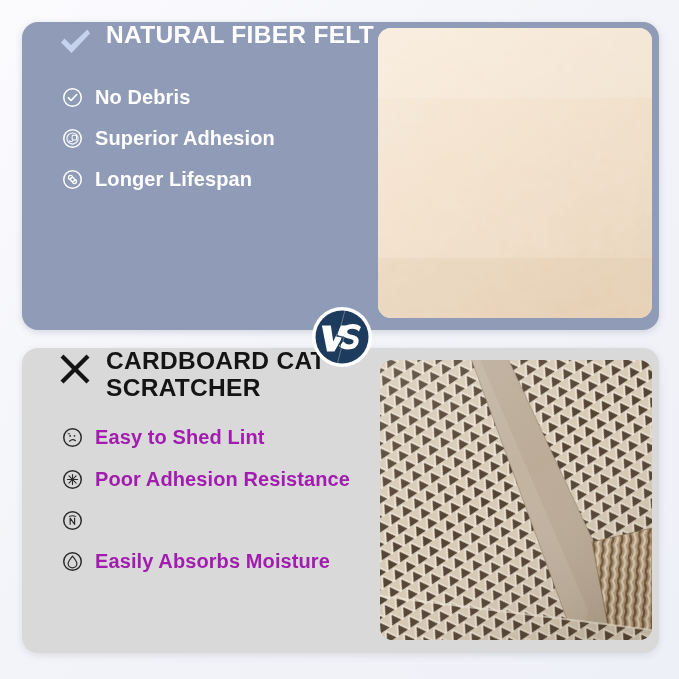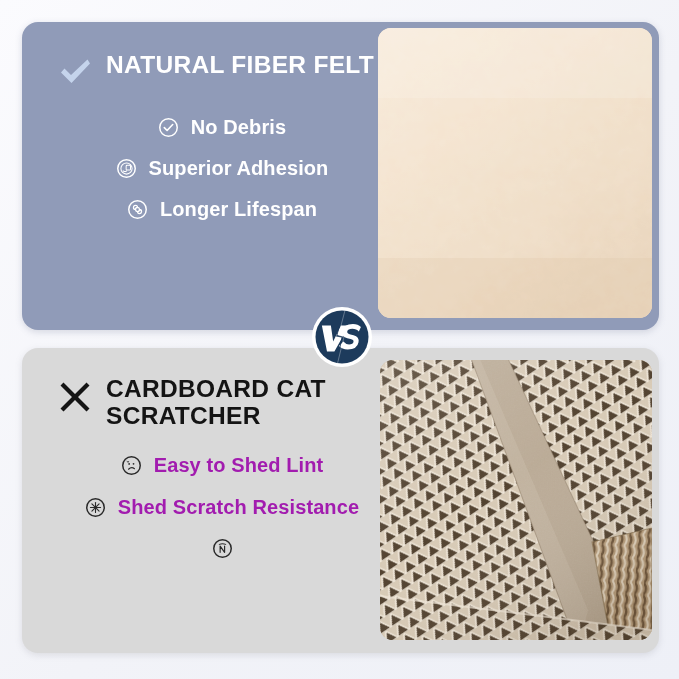--- a/index.html
+++ b/index.html
@@ -49,24 +49,23 @@
     box-shadow: 0 2px 7px rgba(110,110,120,0.18);
   }
 
   
   .content {
     position: absolute;
     left: 30px;
     top: 0;
     width: 330px;
     height: 100%;
-    padding-top: 30px;
-  }
-
-  .panel-bad .content { padding-top: 28px; }
+  }
+
+  .panel-bad .content { }
 
   .heading-row {
     display: flex;
     align-items: flex-start;
     gap: 14px;
     padding-left: 6px;
   }
 
   .mark {
     flex: 0 0 auto;
@@ -91,21 +90,20 @@
     margin-top: 26px;
     padding-left: 10px;
   }
   .panel-bad .feature-list { margin-top: 24px; }
 
   .feature {
     display: flex;
     align-items: center;
     gap: 12px;
     margin-bottom: 18px;
-    justify-content: center;
   }
   .panel-bad .feature { margin-bottom: 19px; }
 
   .ficon {
     flex: 0 0 auto;
     width: 21px;
     height: 21px;
   }
   .ficon svg { display: block; width: 100%; height: 100%; }
 
@@ -295,33 +293,43 @@
             <svg viewBox="0 0 24 24" aria-hidden="true">
               <circle cx="12" cy="12" r="10" fill="none" stroke="#2a2a2a" stroke-width="1.7"></circle>
               <g stroke="#2a2a2a" stroke-width="1.25" stroke-linecap="round">
                 <line x1="12" y1="6.2" x2="12" y2="17.8"></line>
                 <line x1="6.2" y1="12" x2="17.8" y2="12"></line>
                 <line x1="7.9" y1="7.9" x2="16.1" y2="16.1"></line>
                 <line x1="16.1" y1="7.9" x2="7.9" y2="16.1"></line>
               </g>
             </svg>
           </span>
-          <span class="flabel">Shed Scratch Resistance</span>
+          <span class="flabel">Poor Adhesion Resistance</span>
         </li>
 
         <li class="feature">
           <span class="ficon">
             <svg viewBox="0 0 24 24" aria-hidden="true">
               <circle cx="12" cy="12" r="10" fill="none" stroke="#2a2a2a" stroke-width="1.7"></circle>
               <path d="M9.3 9.2 L9.3 16.4 M9.3 9.2 L14.4 16.4 M14.4 9.2 L14.4 16.4" fill="none" stroke="#2a2a2a" stroke-width="1.35" stroke-linecap="round"></path>
               <path d="M8.3 7.3 q3.7 -1.6 7.4 0" fill="none" stroke="#2a2a2a" stroke-width="1.15" stroke-linecap="round"></path>
             </svg>
           </span>
         </li>
 
+        <li class="feature">
+          <span class="ficon">
+            <svg viewBox="0 0 24 24" aria-hidden="true">
+              <circle cx="12" cy="12" r="10" fill="none" stroke="#2a2a2a" stroke-width="1.7"></circle>
+              <path d="M12 5.8 C15.6 10.2 17.0 12.3 17.0 14.3 A5.0 5.0 0 0 1 7.0 14.3
+                       C7.0 12.3 8.4 10.2 12 5.8 Z" fill="none" stroke="#2a2a2a" stroke-width="1.4" stroke-linejoin="round"></path>
+            </svg>
+          </span>
+          <span class="flabel">Easily Absorbs Moisture</span>
+        </li>
 
       </ul>
     </div>
 
     <div class="photo photo-card">
       <svg viewBox="0 0 272 280" preserveAspectRatio="none" aria-hidden="true">
         <defs>
 
           <pattern id="flutes" width="14" height="12" patternUnits="userSpaceOnUse" patternTransform="rotate(-34)">
             <rect width="14" height="12" fill="#d7c9b4"></rect>

